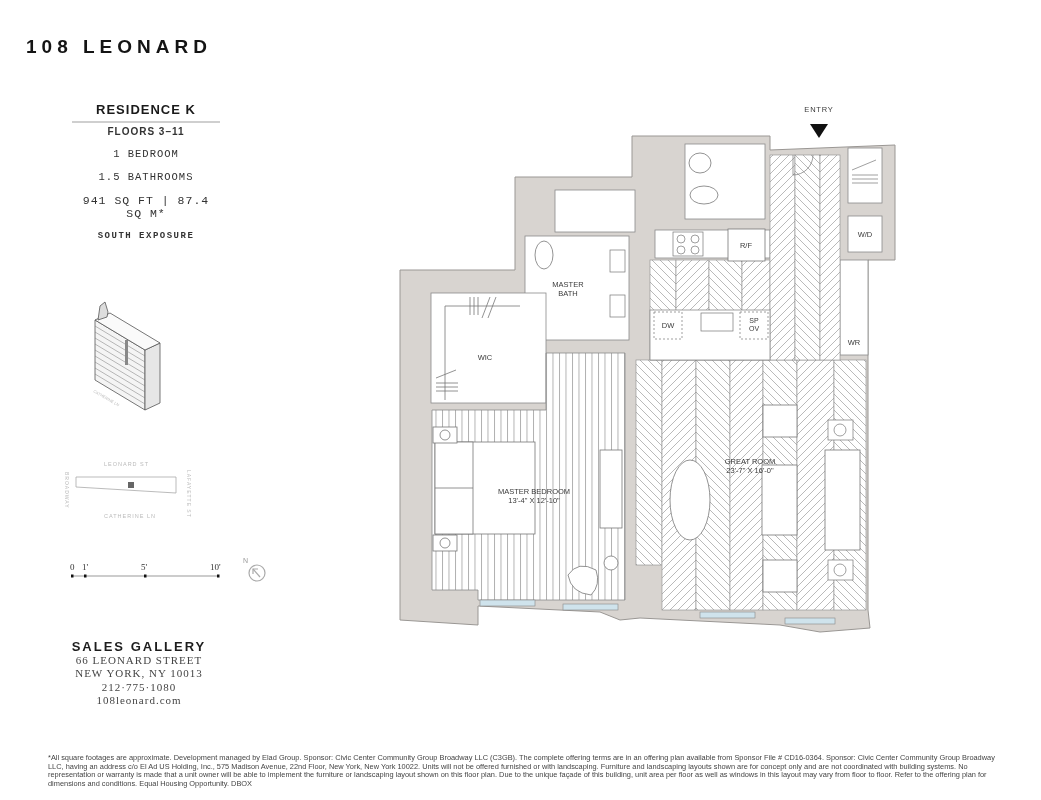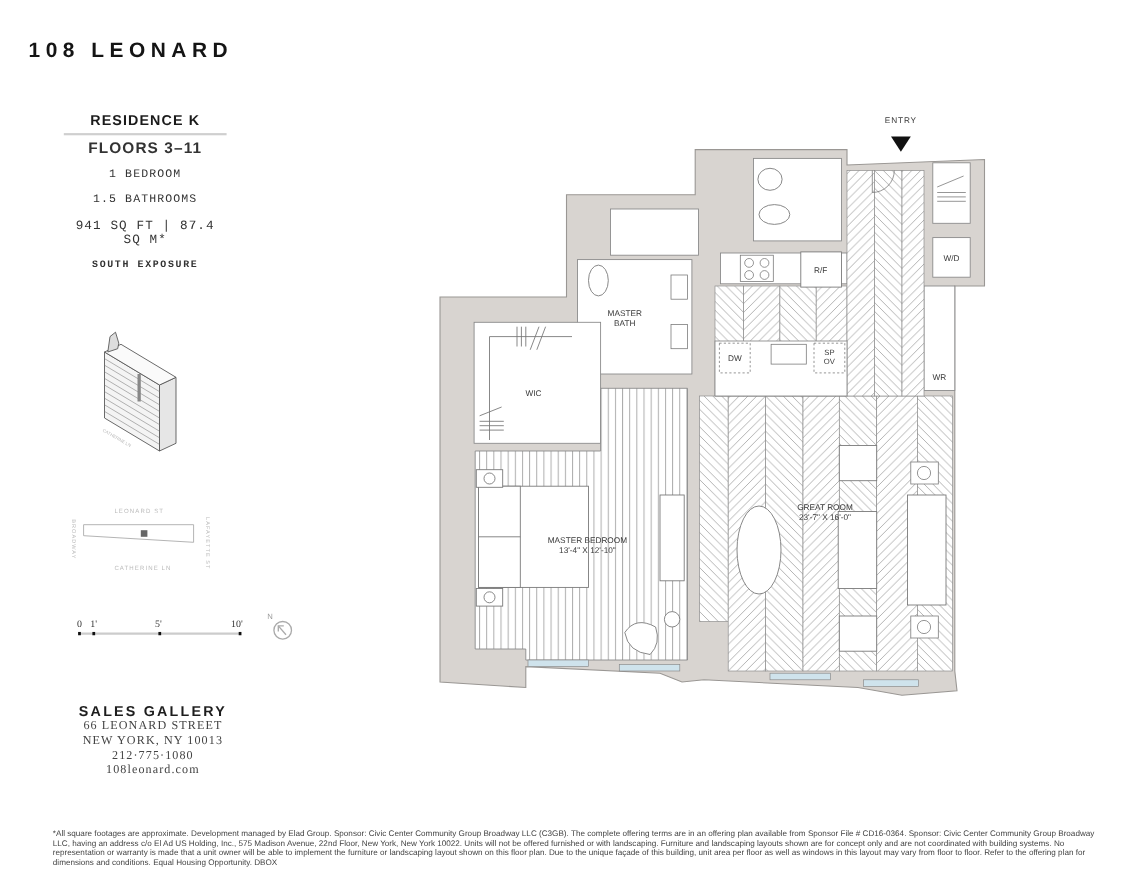--- a/index.html
+++ b/index.html
@@ -4,24 +4,24 @@
 <style>
   html, body { margin: 0; padding: 0; }
   body {
     width: 1041px; height: 800px; background: #ffffff; position: relative; overflow: hidden;
     font-family: "Liberation Sans", sans-serif; color: #1d1d1d;
   }
   .brand {
     position: absolute; left: 26px; top: 36px; font-size: 19px; font-weight: 700;
     letter-spacing: 5px; color: #141414;
   }
-  .info { position: absolute; left: 58px; top: 102px; width: 148px; text-align: center; }
+  .info { position: absolute; left: 72px; top: 102px; width: 148px; text-align: center; }
   .res-title { font-size: 13px; font-weight: 700; letter-spacing: 1px; color: #1a1a1a; }
   .res-rule { height: 2px; background: #cfcfcf; margin: 4px 0 3px; }
-  .floors { font-size: 14px; font-weight: 700; letter-spacing: 1px; color: #333; }
+  .floors { font-size: 10px; font-weight: 700; letter-spacing: 1px; color: #333; }
   .serif { font-family: Liberation Mono, monospace; letter-spacing: 1px; color: #333; text-align: center; }
   .spec { font-size: 10.5px; margin-top: 11px; text-transform: uppercase; }
   .spec.sq { font-size: 11.5px; }
   .spec.exp { font-size: 9px; letter-spacing: 1.5px; font-weight: 700; }
 
   .iso { position: absolute; left: 85px; top: 300px; }
   .keymap { position: absolute; left: 62px; top: 460px; }
   .scale { position: absolute; left: 68px; top: 562px; }
   .north { position: absolute; left: 243px; top: 556px; }
 

